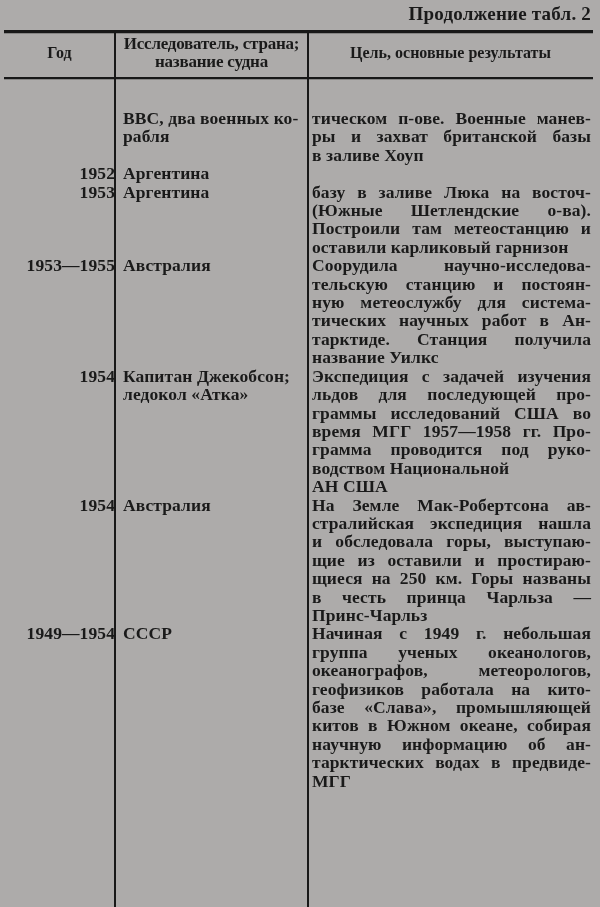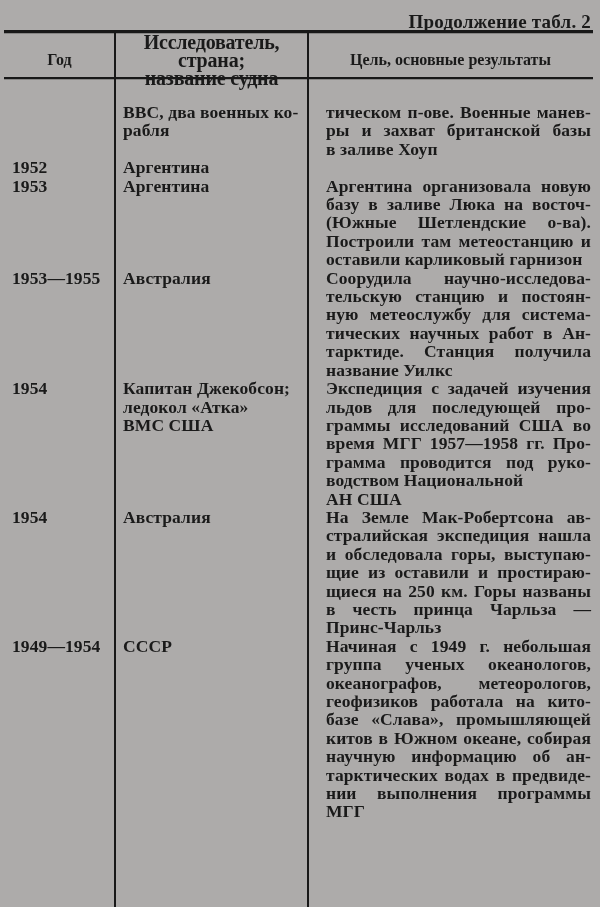--- a/index.html
+++ b/index.html
@@ -8,21 +8,21 @@
     width: 600px;
     height: 907px;
     background: #adabaa;
     overflow: hidden;
     font-family: "Liberation Serif", "DejaVu Serif", serif;
     font-weight: bold;
     color: #1a1a1a;
   }
   .page-title {
     position: absolute;
-    top: 11px;
+    top: 3px;
     right: 9px;
     font-size: 19px;
     letter-spacing: 0.2px;
     white-space: nowrap;
   }
   .hrule {
     position: absolute;
     left: 4px;
     width: 589px;
     background: #181818;
@@ -52,36 +52,36 @@
   .th {
     display: flex;
     align-items: center;
     justify-content: center;
     text-align: center;
     font-size: 16px;
     line-height: 18px;
     white-space: pre-line;
     padding: 0 4px;
   }
-  .th.researcher { font-size: 20px; letter-spacing: -0.2px; }
+  .th.researcher { font-size: 17px; letter-spacing: -0.2px; }
   .table-body {
     position: absolute;
-    top: 79px;
+    top: 85px;
     left: 0;
     width: 600px;
     padding-top: 24px;
   }
   .trow {
     display: grid;
     grid-template-columns: 115px 193px 1fr;
   }
   .cell { min-height: 18.4px; }
-  .cell-year { padding-left: 12px; }
+  .cell-year { padding-left: 6px; text-align: right; }
   .cell-researcher { padding-left: 8px; padding-right: 2px; }
-  .cell-results { padding-left: 18px; padding-right: 9px; font-family: Liberation Serif, serif; }
+  .cell-results { padding-left: 4px; padding-right: 9px; font-family: Liberation Serif, serif; }
   .tline {
     font-size: 17.5px;
     line-height: 18.4px;
     letter-spacing: 0.1px;
   }
   .tline.jline {
     text-align: justify;
     text-align-last: justify;
   }
 </style>
@@ -126,21 +126,20 @@
         </div>
       </div>
       <div class="trow">
         <div class="cell cell-year">
           <div class="tline">1953</div>
         </div>
         <div class="cell cell-researcher">
           <div class="tline">Аргентина</div>
         </div>
         <div class="cell cell-results">
-          <div class="tline jline">Аргентина организовала новую</div>
           <div class="tline jline">базу в заливе Люка на восточ-</div>
           <div class="tline jline">(Южные Шетлендские о-ва).</div>
           <div class="tline jline">Построили там метеостанцию и</div>
           <div class="tline">оставили карликовый гарнизон</div>
         </div>
       </div>
       <div class="trow">
         <div class="cell cell-year">
           <div class="tline">1953—1955</div>
         </div>
@@ -156,21 +155,20 @@
           <div class="tline">название Уилкс</div>
         </div>
       </div>
       <div class="trow">
         <div class="cell cell-year">
           <div class="tline">1954</div>
         </div>
         <div class="cell cell-researcher">
           <div class="tline">Капитан Джекобсон;</div>
           <div class="tline">ледокол «Атка»</div>
-          <div class="tline">ВМС США</div>
         </div>
         <div class="cell cell-results">
           <div class="tline jline">Экспедиция с задачей изучения</div>
           <div class="tline jline">льдов для последующей про-</div>
           <div class="tline jline">граммы исследований США во</div>
           <div class="tline jline">время МГГ 1957—1958 гг. Про-</div>
           <div class="tline jline">грамма проводится под руко-</div>
           <div class="tline">водством Национальной</div>
           <div class="tline">АН США</div>
         </div>
@@ -201,21 +199,20 @@
         </div>
         <div class="cell cell-results">
           <div class="tline jline">Начиная с 1949 г. небольшая</div>
           <div class="tline jline">группа ученых океанологов,</div>
           <div class="tline jline">океанографов, метеорологов,</div>
           <div class="tline jline">геофизиков работала на кито-</div>
           <div class="tline jline">базе «Слава», промышляющей</div>
           <div class="tline jline">китов в Южном океане, собирая</div>
           <div class="tline jline">научную информацию об ан-</div>
           <div class="tline jline">тарктических водах в предвиде-</div>
-          <div class="tline jline">нии выполнения программы</div>
           <div class="tline">МГГ</div>
         </div>
       </div>
     </div>
 
   <div class="vrule v1"></div>
   <div class="vrule v2"></div>
 
 </div>
 

